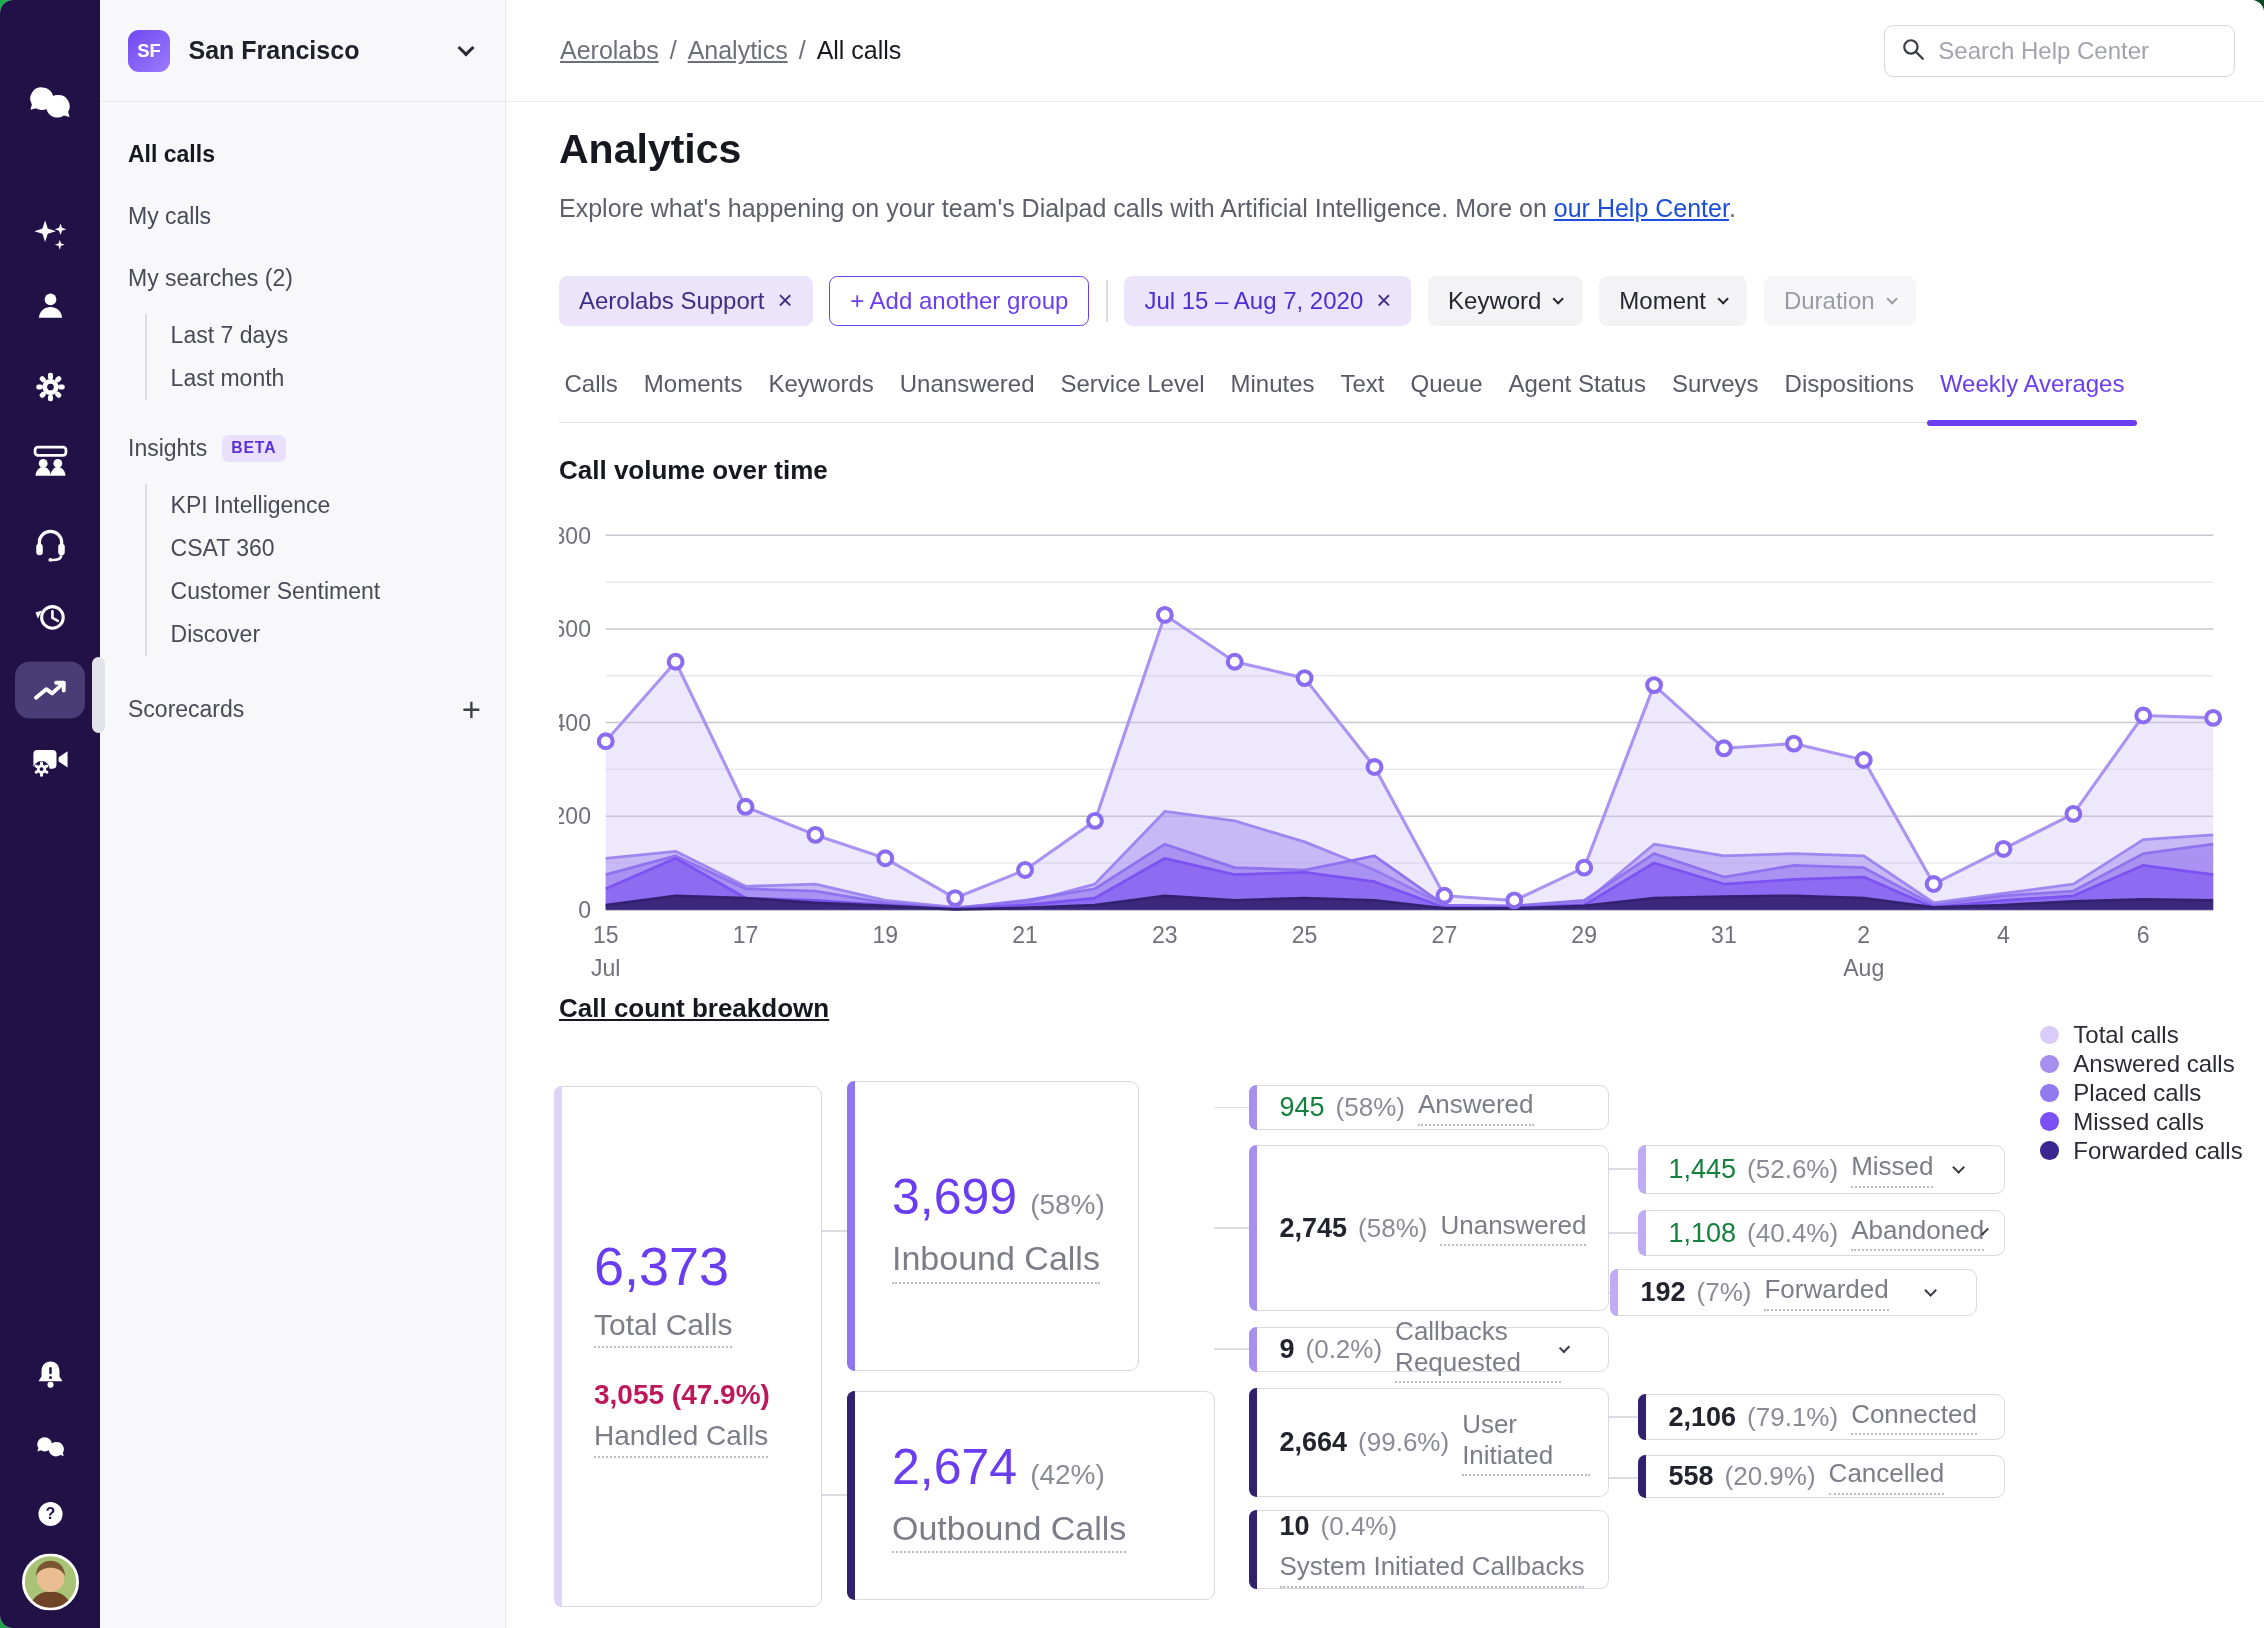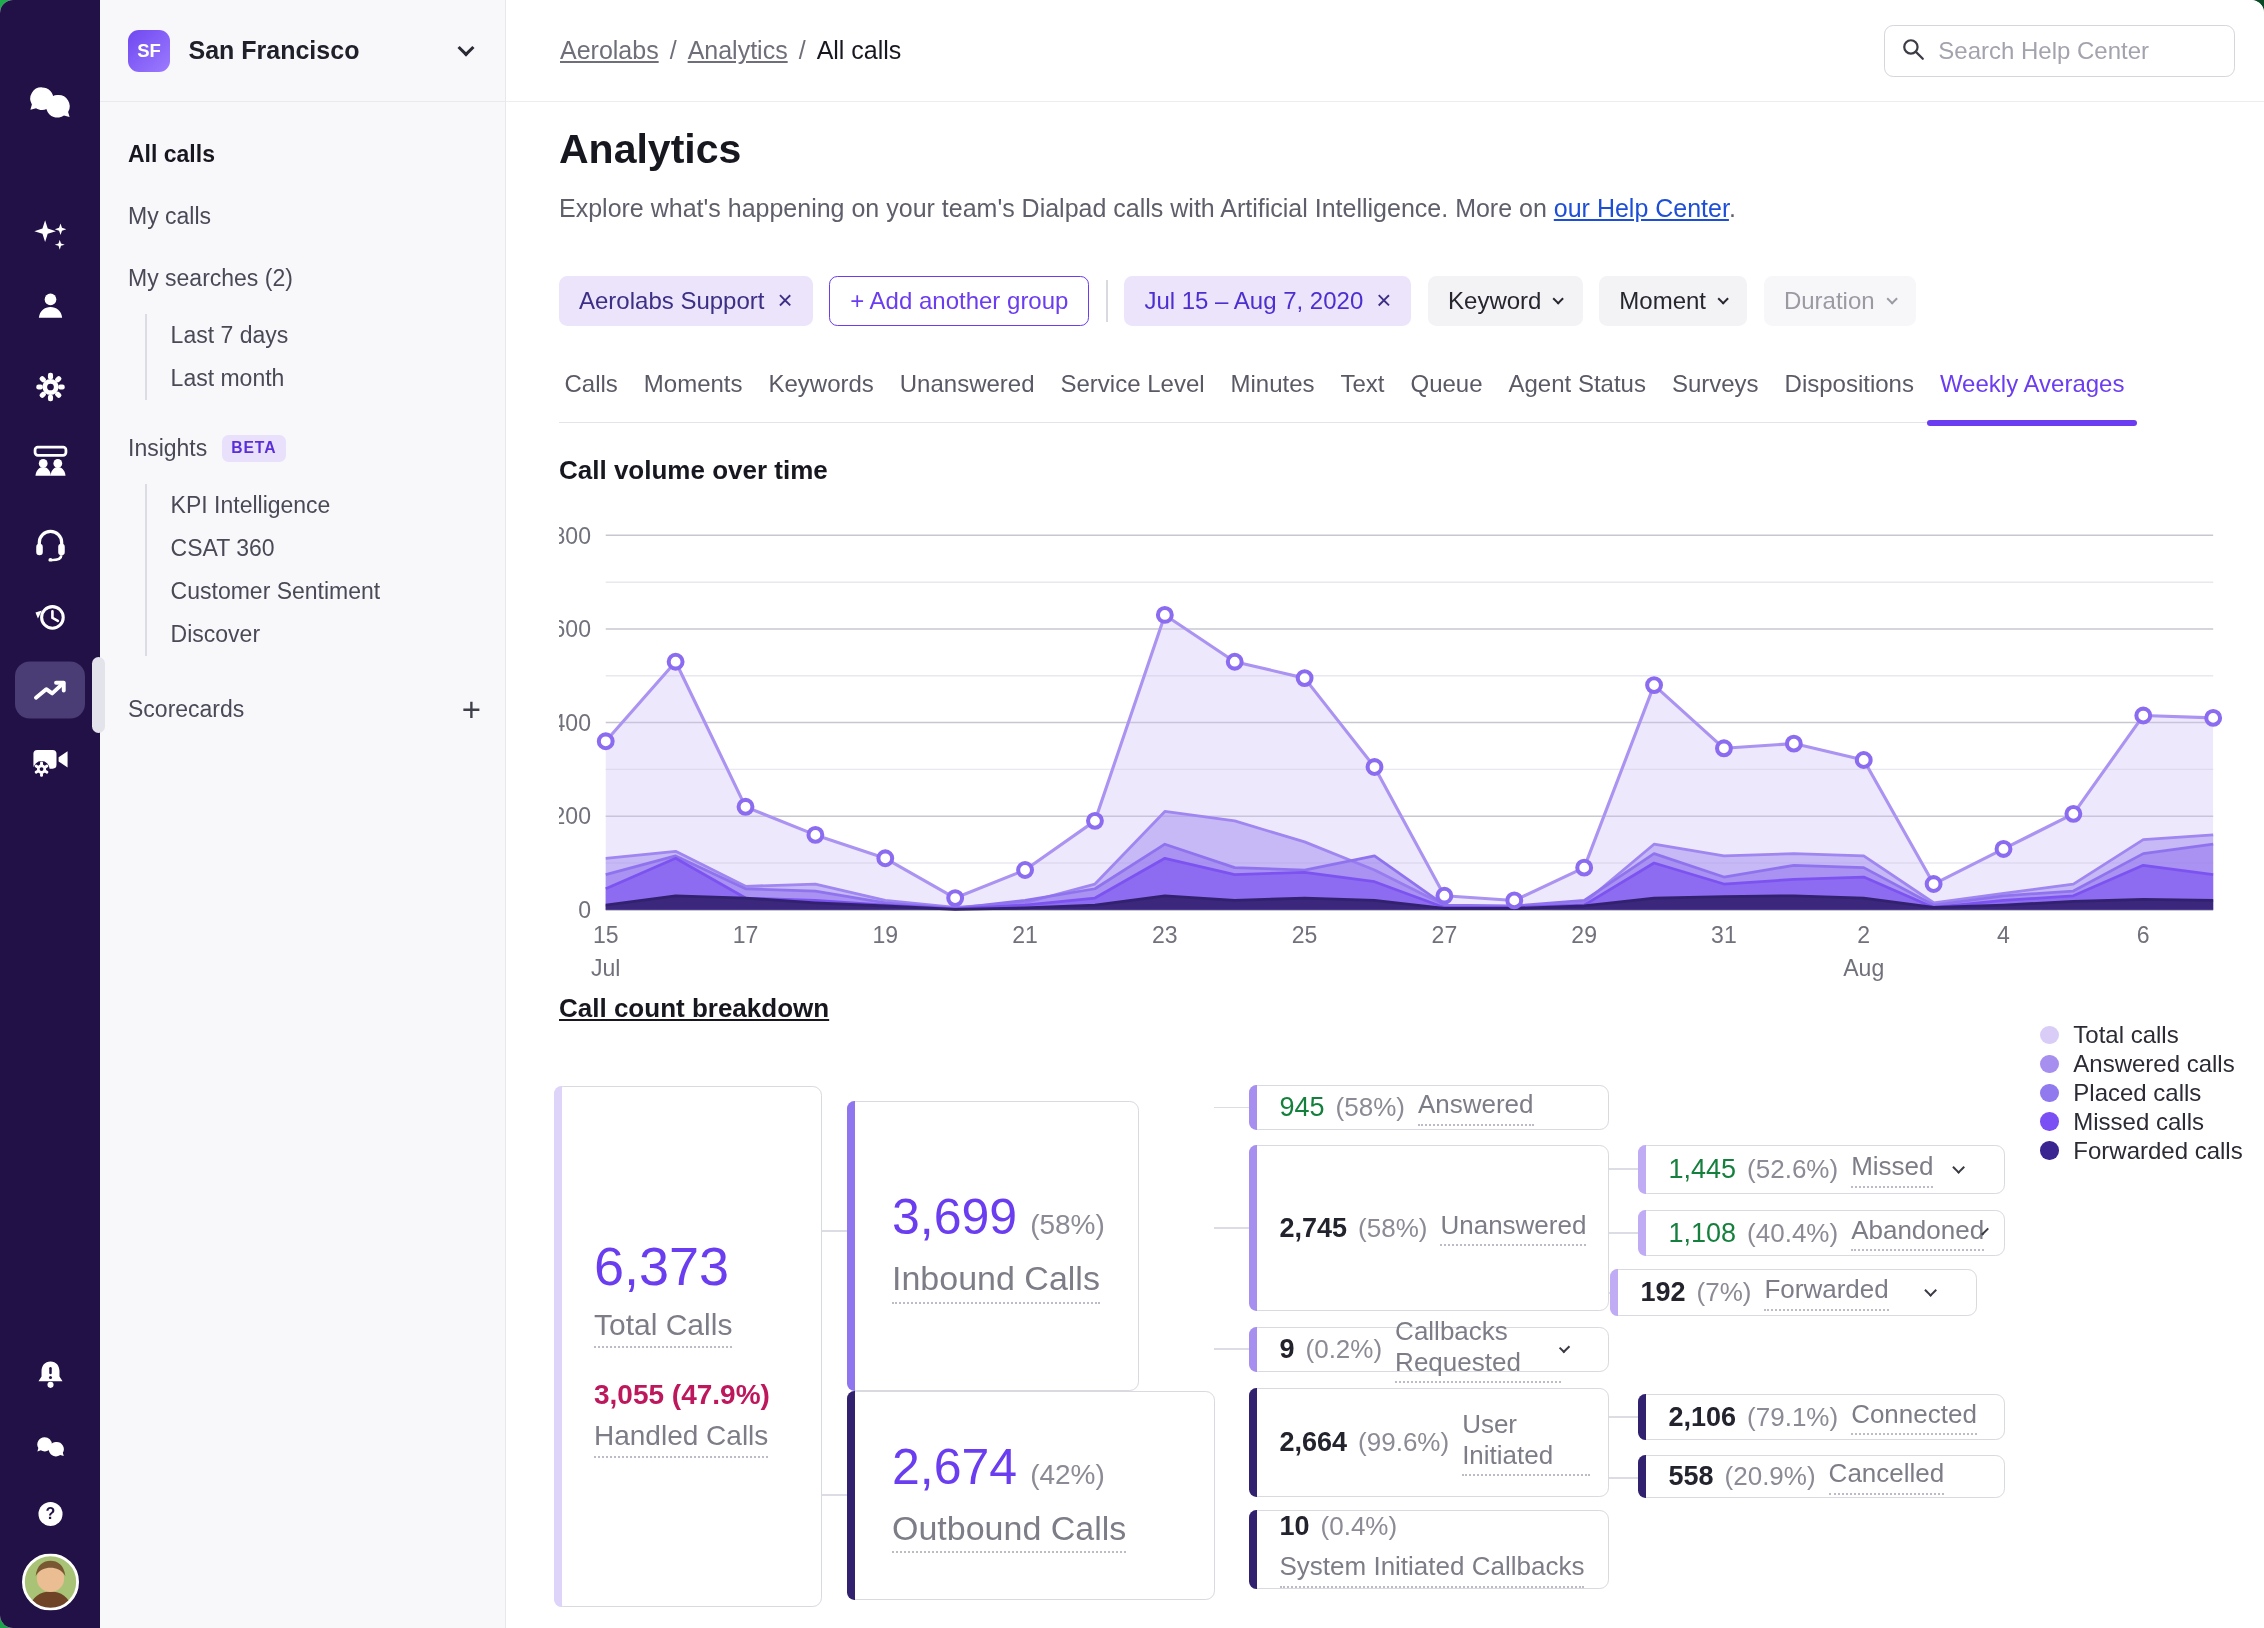--- a/index.html
+++ b/index.html
@@ -480,21 +480,21 @@
         <div class="connector" style="left:1101px;top:339px;width:31px"></div>
         <div class="connector" style="left:1101px;top:400px;width:31px"></div>
 
         <div class="fbox col acc-lighter" style="left:48px;top:9.2px;width:268px;height:521px;padding-left:39px">
           <div class="total-num">6,373</div>
           <div class="total-lbl dotted">Total Calls</div>
           <div class="total-sub">3,055 (47.9%)</div>
           <div class="total-sublbl dotted">Handled Calls</div>
         </div>
 
-        <div class="fbox col acc-mid" style="left:341px;top:24px;width:292px;height:290px">
+        <div class="fbox col acc-mid" style="left:341px;top:4px;width:292px;height:290px">
           <div><span class="big-num">3,699</span><span class="big-pct">(58%)</span></div>
           <div class="big-lbl dotted">Inbound Calls</div>
         </div>
         <div class="fbox col acc-dark" style="left:341px;top:314px;width:368px;height:209px">
           <div><span class="big-num">2,674</span><span class="big-pct">(42%)</span></div>
           <div class="big-lbl dotted">Outbound Calls</div>
         </div>
 
         <div class="fbox row acc-light" style="left:743px;top:8.3px;width:360px;height:45px">
           <span class="num num-purple">945</span>

